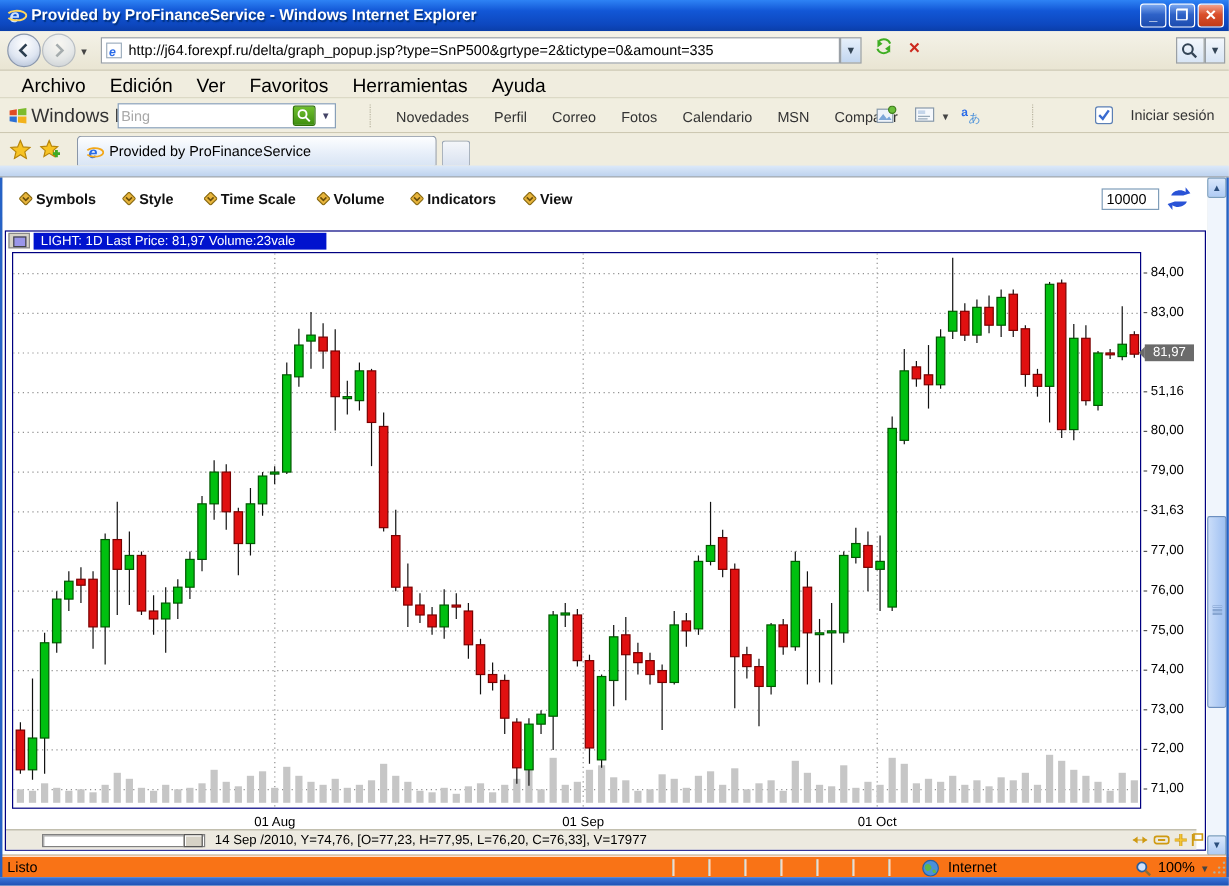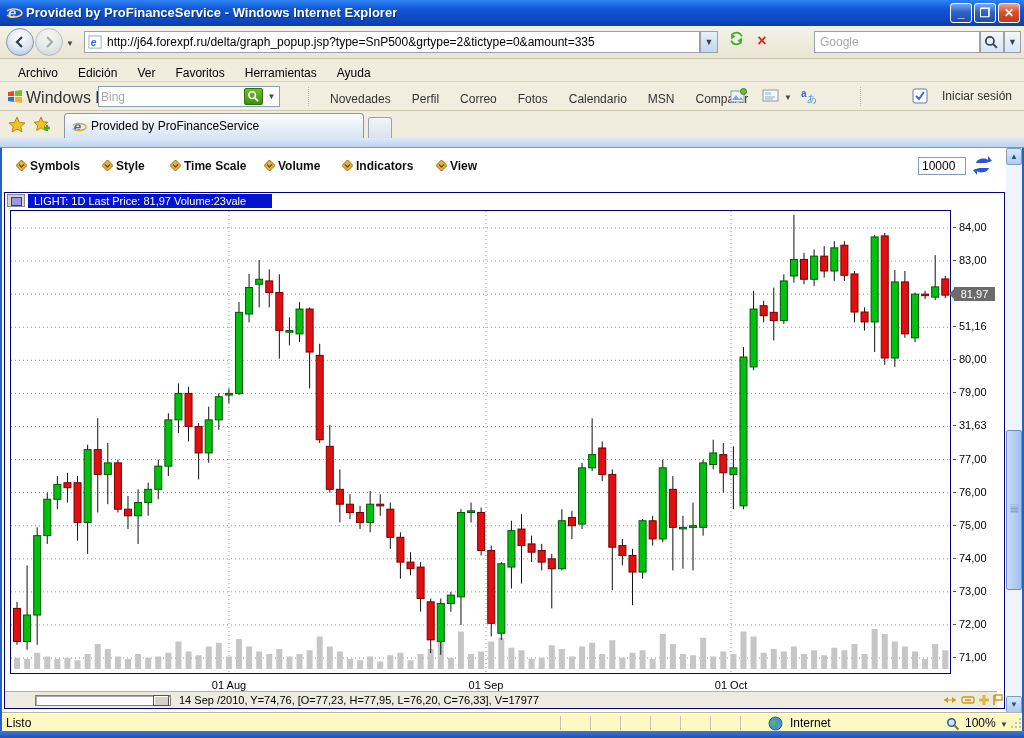--- a/index.html
+++ b/index.html
@@ -22,21 +22,21 @@
   #addr-field { left:84px; top:5px; width:616px; height:22px; background:#fff; border:1px solid #9aa0a6; font-size:12px; color:#000; padding:3px 4px 0 22px; white-space:nowrap; overflow:hidden; }
   #addr-drop { left:700px; top:5px; width:18px; height:22px; background:linear-gradient(180deg,#E7F0FB,#C2D6F0); border:1px solid #9aa0a6; text-align:center; font-size:9px; line-height:20px; color:#345; }
   .addr-btn { top:4px; width:24px; height:24px; text-align:center; line-height:22px; }
   #search-field { left:814px; top:5px; width:166px; height:22px; background:#fff; border:1px solid #9aa0a6; font-size:12px; padding:2px 5px; color:#000; }
   #search-field::placeholder { color:#a8a8a8; }
   #search-go { left:980px; top:5px; width:24px; height:22px; background:linear-gradient(180deg,#F3F7FC,#D8E5F5); border:1px solid #9aa0a6; }
   #search-drop { left:1004px; top:5px; width:17px; height:22px; background:linear-gradient(180deg,#F3F7FC,#D8E5F5); border:1px solid #9aa0a6; text-align:center; font-size:9px; line-height:20px; color:#345; }
 
   
   #menubar { left:0; top:59px; width:1024px; height:23px; background:#F0EDDF; border-bottom:1px solid #d8d4c0; padding:4px 0 0 8px; }
-  .menu-item { display:inline-block; font-size:12px; color:#000; padding:1px 10px; }
+  .menu-item { display:inline-block; font-size:16px; color:#000; padding:1px 10px; }
 
   
   #livebar { left:0; top:82px; width:1024px; height:29px; background:#F1EEE0; border-bottom:1px solid #cdc8b2; }
   #live-brand { left:26px; top:7px; font-size:16px; color:#333; }
   #bing-box { left:98px; top:4px; width:182px; height:21px; background:#fff; border:1px solid #89a0b8; }
   #bing-input { position:absolute; left:2px; top:2px; width:140px; height:15px; border:0; font-size:12px; color:#000; outline:none; }
   #bing-input::placeholder { color:#a8a8a8; }
   #bing-btn { position:absolute; right:16px; top:1px; width:19px; height:17px; background:linear-gradient(180deg,#6FBF2E,#3E8F10); border:1px solid #2f7209; border-radius:2px; }
   #bing-drop { position:absolute; right:1px; top:1px; width:13px; height:17px; font-size:8px; color:#446; text-align:center; line-height:17px; }
   .tsep { top:5px; width:1px; height:19px; border-left:1px dotted #b9b4a0; }
@@ -79,21 +79,21 @@
   #chart-status-text { left:174px; top:2px; font-size:11px; color:#000; white-space:nowrap; }
   .gold-ico { position:absolute; top:2px; width:14px; height:12px; }
 
   
   #vscroll { left:1006px; top:148px; width:16px; height:565px; background:#F0F5FC; }
   .sbtn { left:0; width:16px; height:17px; background:linear-gradient(180deg,#D9E7FB,#AFCBF4); border:1px solid #7B9EBD; border-radius:2px; color:#2b4e7c; font-size:8px; text-align:center; line-height:15px; }
   #vthumb { left:0; top:282px; width:16px; height:160px; background:linear-gradient(90deg,#CADDF9,#9FC0F2); border:1px solid #6C8FC0; border-radius:2px; }
   #vthumb:after { content:""; position:absolute; left:4px; top:74px; width:7px; height:1px; box-shadow:0 0 0 0.5px #87a6d2, 0 3px 0 0.5px #87a6d2, 0 6px 0 0.5px #87a6d2; }
 
   
-  #statusbar { left:0px; top:713px; width:1024px; height:18px; background:#fef9c3; border-top:1px solid #fff; box-shadow:0 -1px 0 #b9b5a3; font-size:12px; color:#000; }
+  #statusbar { left:0px; top:713px; width:1024px; height:18px; background:#f97316; border-top:1px solid #fff; box-shadow:0 -1px 0 #b9b5a3; font-size:12px; color:#000; }
   #status-left { left:6px; top:2px; }
   .sb-div { top:2px; width:1px; height:14px; background:#c5c1ae; box-shadow:1px 0 0 #fff; }
   #zone-text { left:790px; top:2px; }
   #zoom-text { left:965px; top:2px; }
   #zoom-drop { left:1000px; top:6px; font-size:8px; color:#444; }
   #grip { right:2px; bottom:2px; width:12px; height:12px; }
 </style>
 </head>
 <body>
 
@@ -132,21 +132,20 @@
     <div class="abs" id="addr-drop">▼</div>
     <div class="abs addr-btn" style="left:724px">
       <svg width="17" height="17" viewBox="0 0 16 16">
         <path d="M3 9 L3 3 L7 6 Z" fill="#3fae23"></path>
           <path d="M13 7 L13 13 L9 10 Z" fill="#3fae23"></path>
         <path d="M4 4 C8 1, 12 3, 13 6" stroke="#3fae23" stroke-width="1.6" fill="none"></path>
         <path d="M12 12 C8 15, 4 13, 3 10" stroke="#3fae23" stroke-width="1.6" fill="none"></path>
       </svg>
     </div>
     <div class="abs addr-btn" style="left:750px;color:#cc2a1e;font-size:16px;font-weight:bold"><span>×</span></div>
-    <input class="abs" id="search-field" placeholder="Google" style="">
     <div class="abs" id="search-go">
       <svg width="15" height="15" viewBox="0 0 14 14" style="margin:3px 0 0 3px">
         <circle cx="5.5" cy="5.5" r="3.8" stroke="#345" stroke-width="1.6" fill="none"></circle>
           <path d="M8.5 8.5 L12 12" stroke="#345" stroke-width="1.8"></path>
       </svg>
     </div>
     <div class="abs" id="search-drop">▼</div>
   </div>
 
   <div class="abs" id="menubar"><span class="menu-item">Archivo</span><span class="menu-item">Edición</span><span class="menu-item">Ver</span><span class="menu-item">Favoritos</span><span class="menu-item">Herramientas</span><span class="menu-item">Ayuda</span></div>

